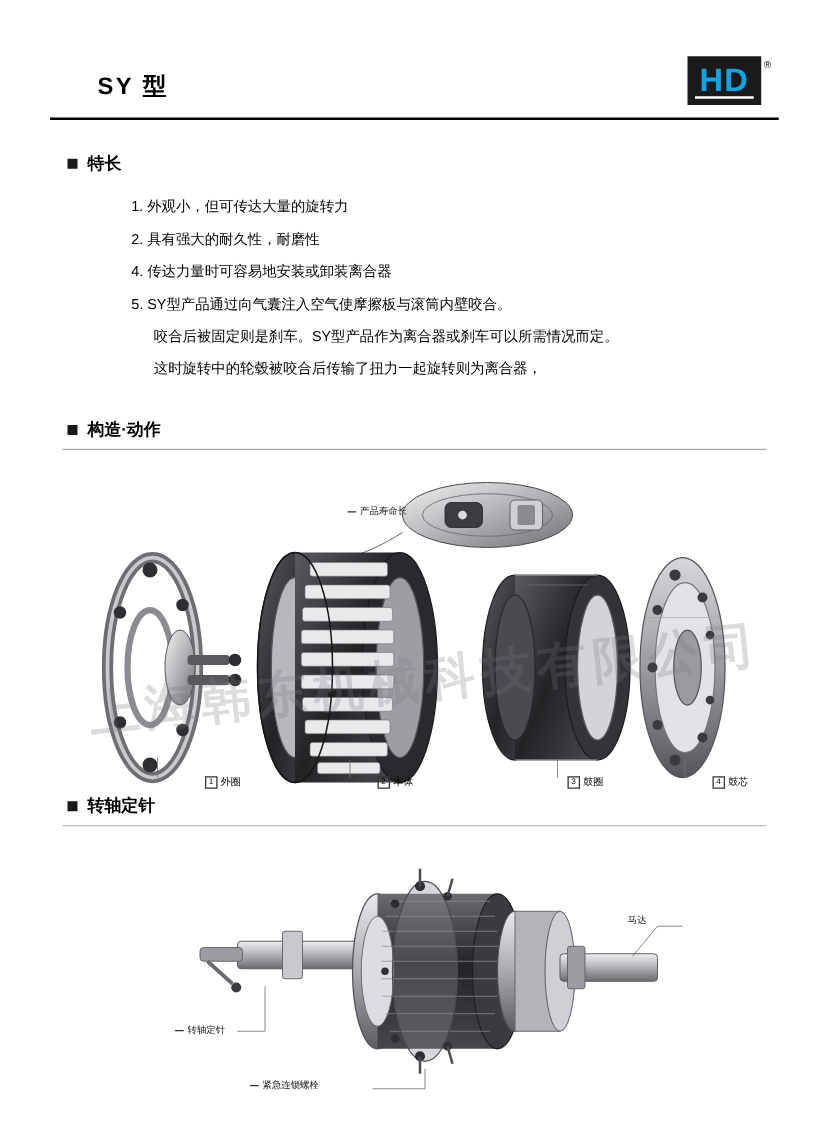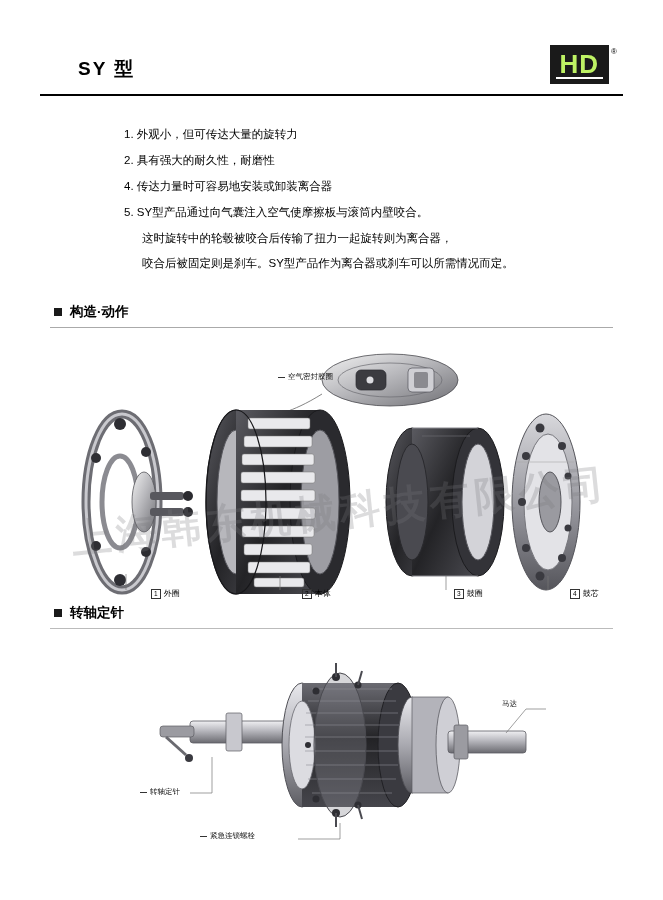--- a/index.html
+++ b/index.html
@@ -40,21 +40,21 @@
   }
   .logo-wrap {
     position: absolute;
     right: 6px;
     bottom: 10px;
     display: flex;
     align-items: flex-start;
   }
   .logo-box {
     background: #1a1a1a;
-    color: #bef264;
+    color: #0ea5e9;
     font-weight: bold;
     font-size: 26px;
     line-height: 1;
     padding: 6px 10px 7px 10px;
     letter-spacing: 1px;
     font-family: "Liberation Sans", sans-serif;
     position: relative;
   }
   .logo-box::after {
     content: "";
@@ -93,21 +93,21 @@
   }
   .rule.thin {
     border-top: 1px solid #bbb;
   }
 
   
   .features {
     margin-top: 26px;
   }
   .feat-list {
-    margin: 14px 0 0 84px;
+    margin: 14px 0 0 65px;
     font-size: 11.5px;
     line-height: 2.25;
   }
   .feat-item {
     white-space: nowrap;
   }
   .feat-sub {
     margin-left: 18px;
     font-size: 11.5px;
     line-height: 2.25;
@@ -193,27 +193,31 @@
 
   <div class="header">
     <div class="title">SY 型</div>
     <div class="logo-wrap">
       <div class="logo-box">HD</div>
       <div class="logo-reg">®</div>
     </div>
   </div>
 
   <div class="features">
+    <div class="section-head">
+      <span class="sq"></span>
+      <span>特长</span>
+    </div>
     <div class="feat-list">
       <div class="feat-item">1. 外观小，但可传达大量的旋转力</div>
       <div class="feat-item">2. 具有强大的耐久性，耐磨性</div>
       <div class="feat-item">4. 传达力量时可容易地安装或卸装离合器</div>
       <div class="feat-item">5. SY型产品通过向气囊注入空气使摩擦板与滚筒内壁咬合。</div>
+      <div class="feat-sub">咬合后被固定则是刹车。SY型产品作为离合器或刹车可以所需情况而定。</div>
       <div class="feat-sub">这时旋转中的轮毂被咬合后传输了扭力一起旋转则为离合器，</div>
-      <div class="feat-sub">咬合后被固定则是刹车。SY型产品作为离合器或刹车可以所需情况而定。</div>
     </div>
   </div>
 
   <div class="structure">
     <div class="section-head">
       <span class="sq"></span>
       <span>构造·动作</span>
     </div>
     <hr class="rule">
 
@@ -319,24 +323,24 @@
 
         <g stroke="#777" stroke-width="0.7" fill="none">
           <path d="M86 256 L86 240"></path>
           <path d="M240 256 L240 242"></path>
           <path d="M406 256 L406 242"></path>
           <path d="M508 256 L508 242"></path>
         </g>
       </svg>
 
       <div class="callout" style="left:238px; top:38px;">
-        <span class="dash"></span><span>空气密封胶圈</span>
-      </div>
-
-      <div class="part-caption" style="left:111px; top:254px;align-items:center;">
+        <span class="dash"></span><span>产品寿命长</span>
+      </div>
+
+      <div class="part-caption" style="left:124px; top:254px;align-items:center;">
         <span class="part-num">1</span>
         <span>外圈</span>
       </div>
       <div class="part-caption" style="left:262px; top:254px;">
         <span class="part-num">2</span>
         <span>本体</span>
       </div>
       <div class="part-caption" style="left:414px; top:254px;">
         <span class="part-num">3</span>
         <span>鼓圈</span>

